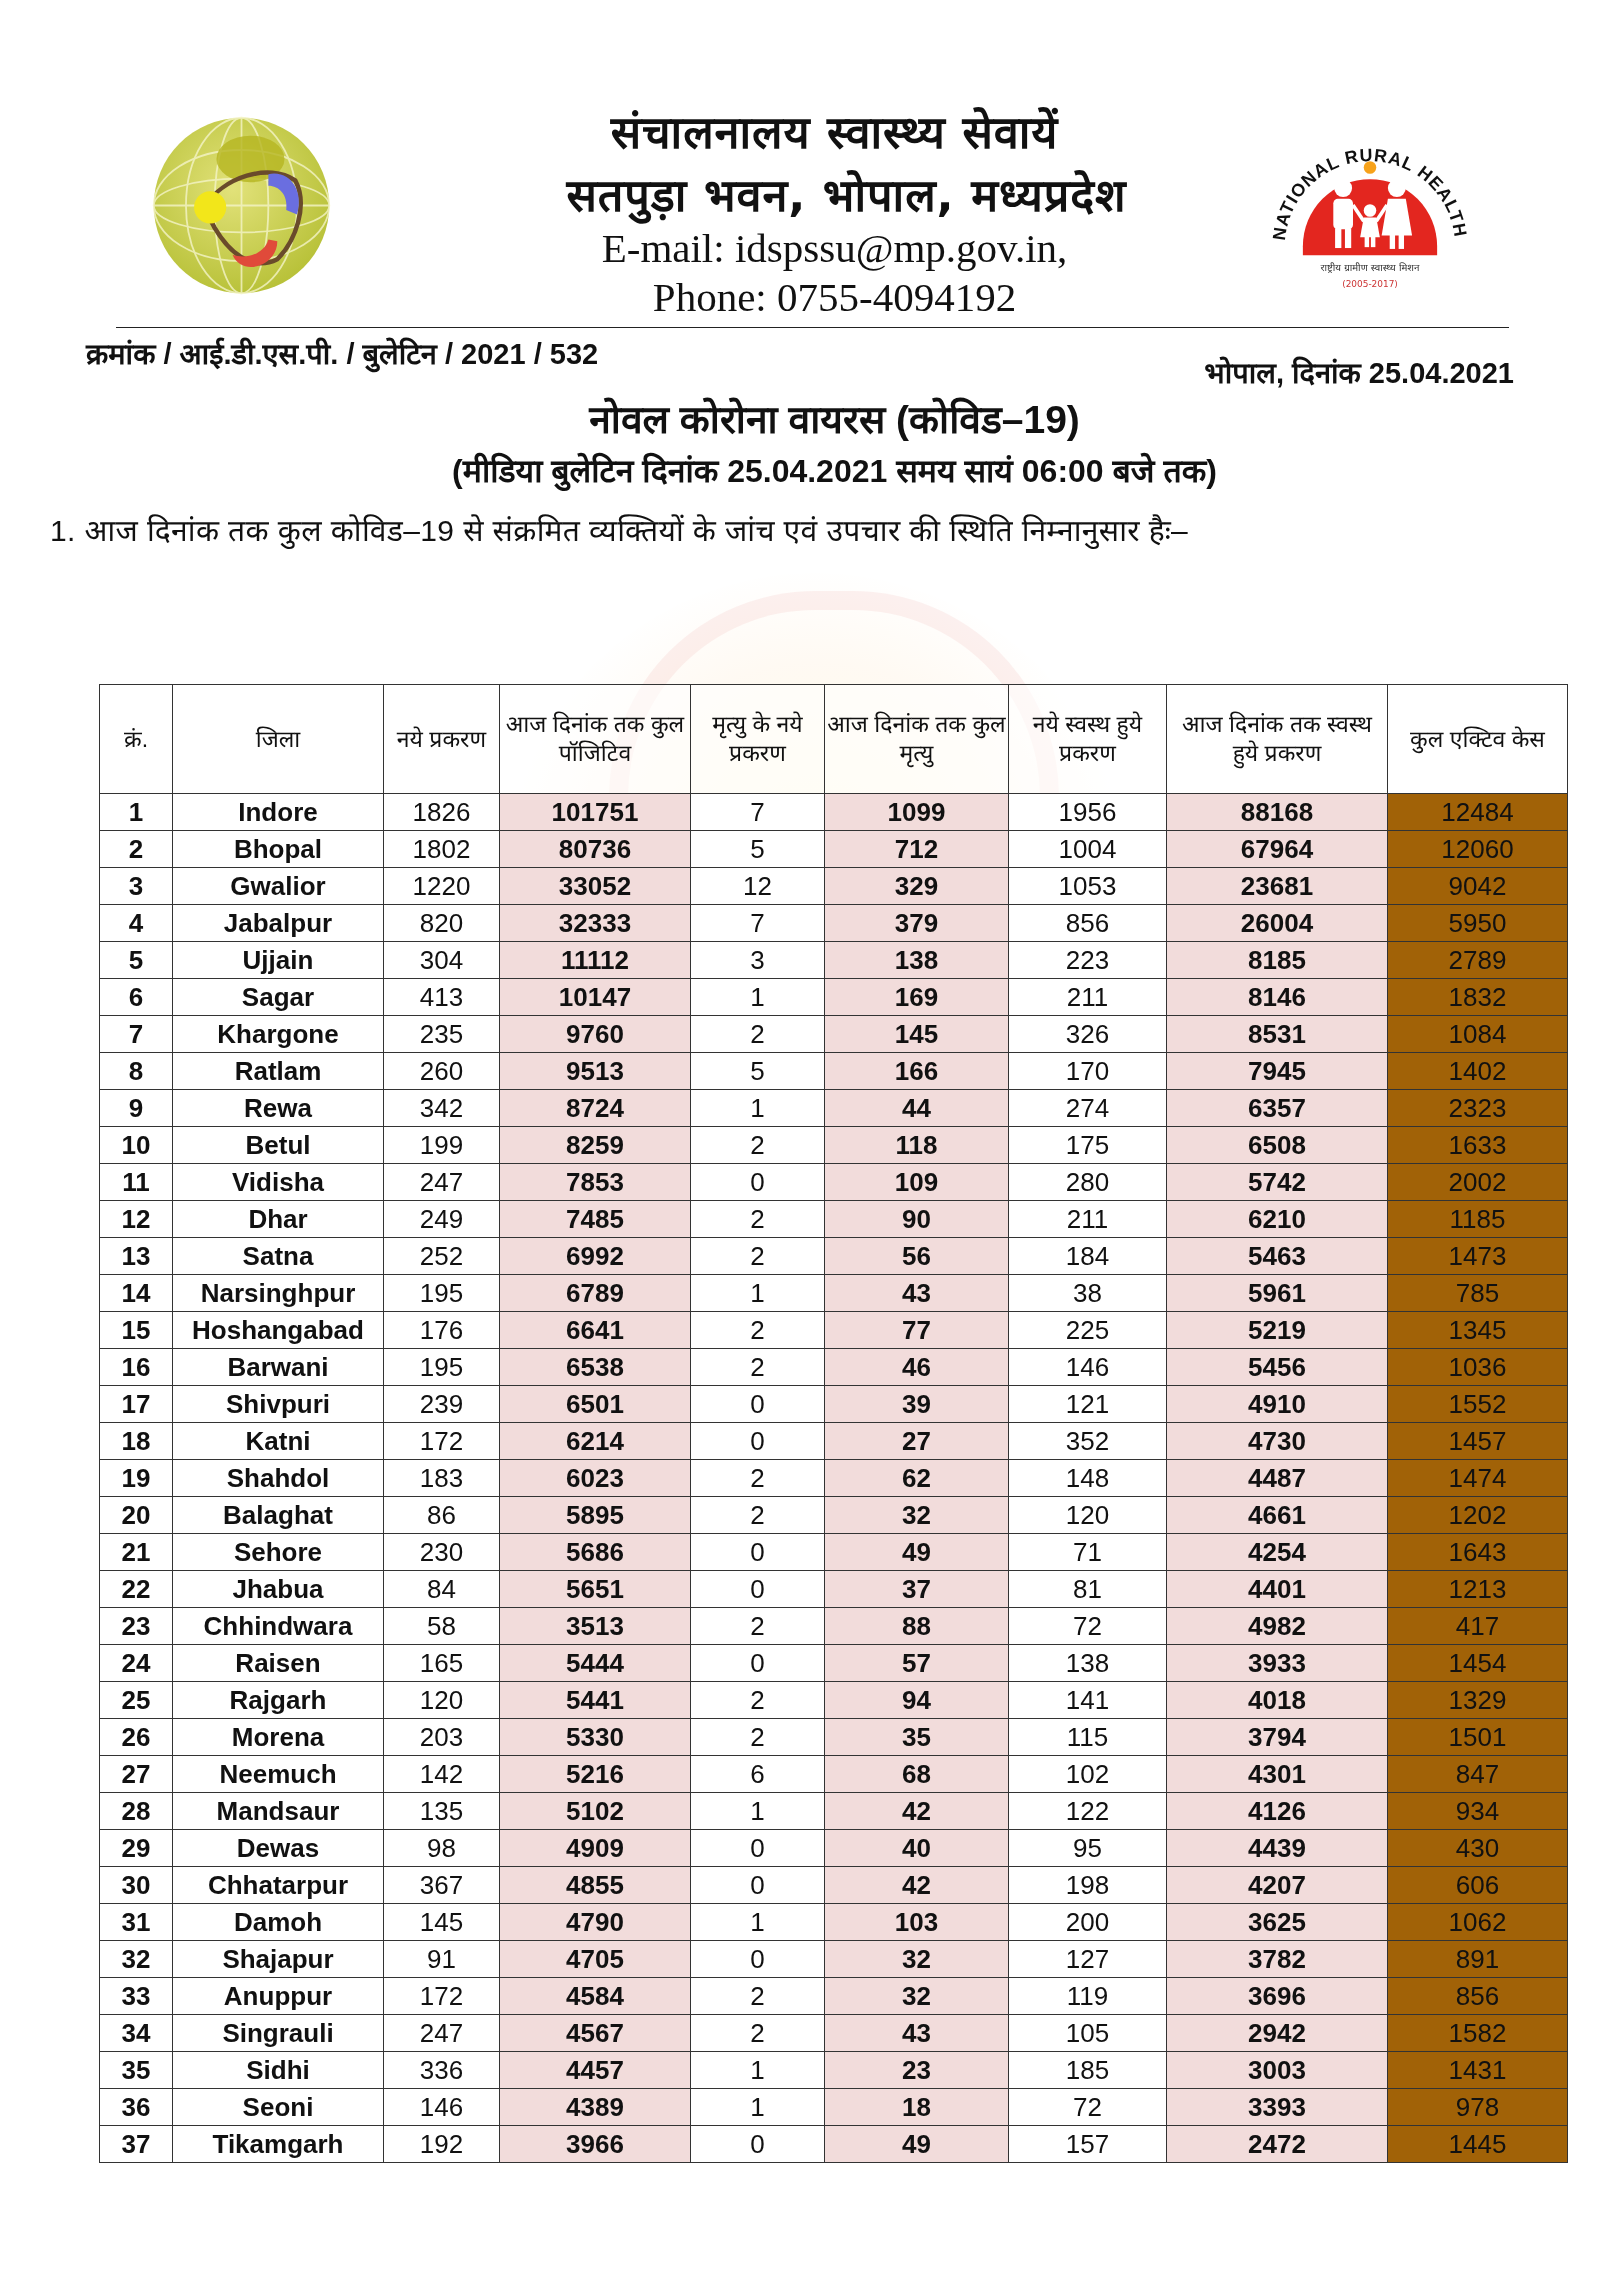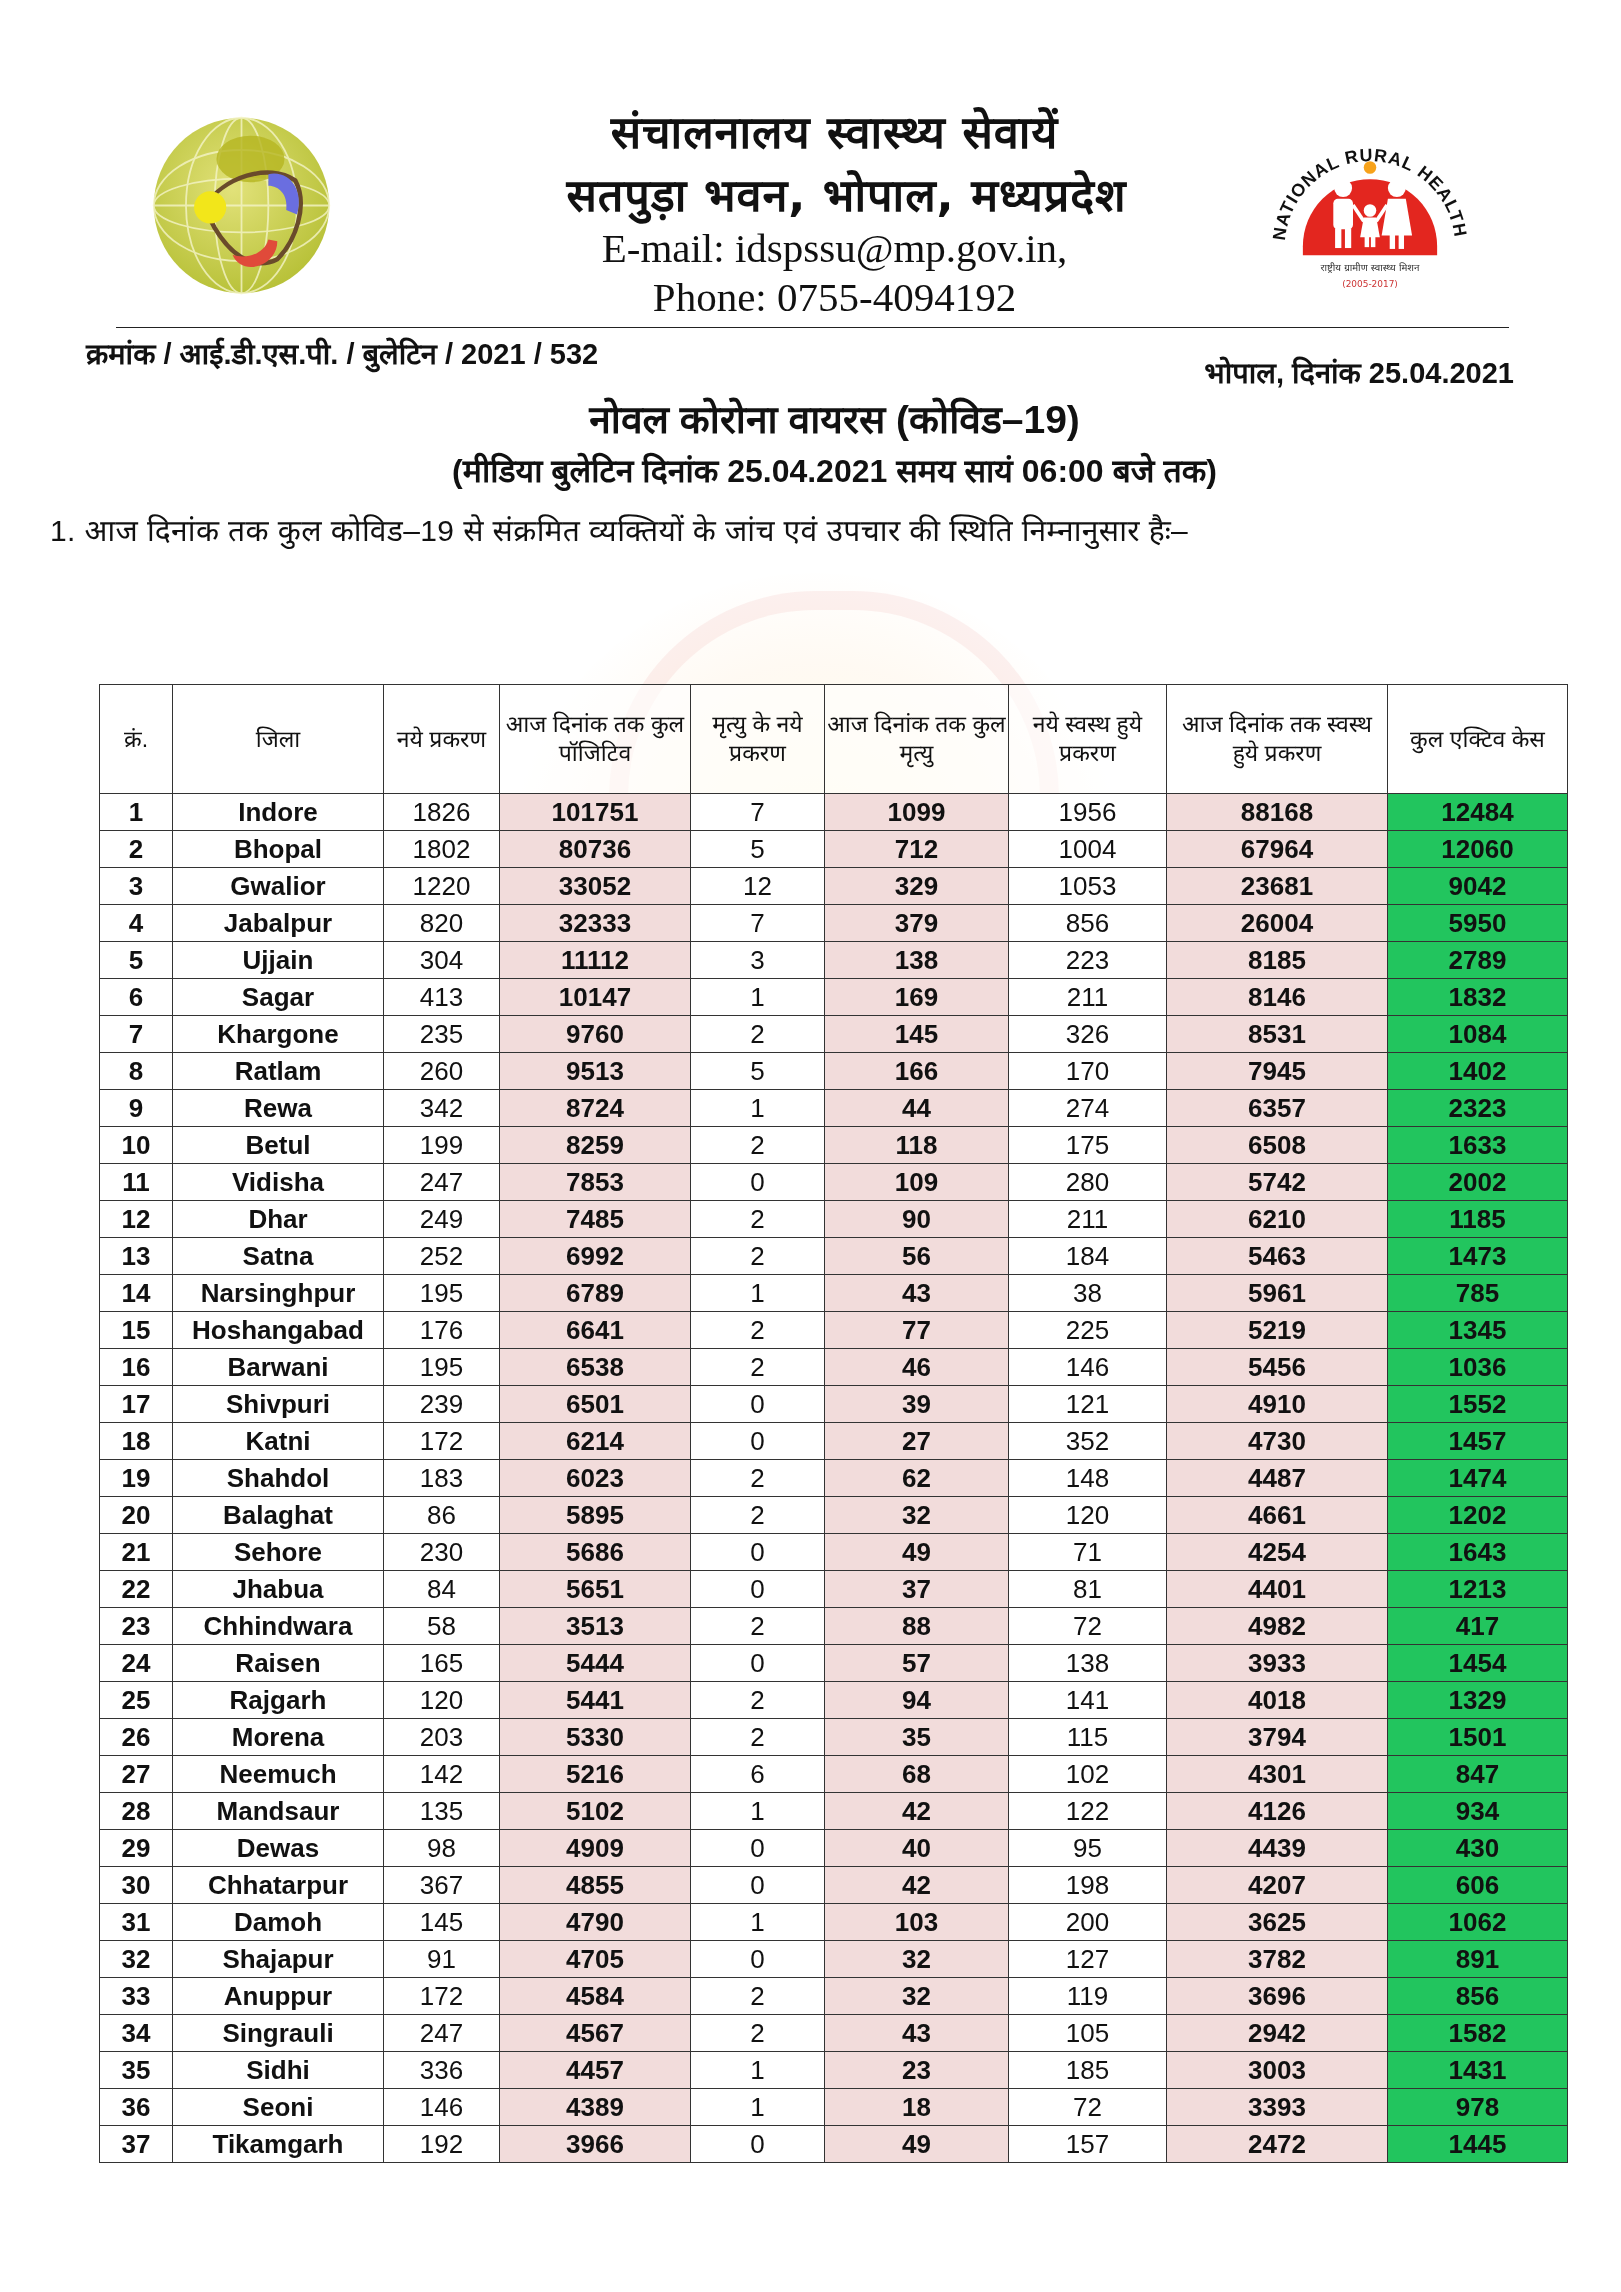--- a/index.html
+++ b/index.html
@@ -34,21 +34,21 @@
 
   
   table.bulletin { position: absolute; left: 99px; top: 645px; border-collapse: collapse; table-layout: fixed; margin-top: 39px; }
   table.bulletin th, table.bulletin td { border: 1.8px solid #333; padding: 0; text-align: center; vertical-align: middle; }
   table.bulletin th { height: 108px; font-family: "Liberation Sans", sans-serif; font-weight: normal; font-size: 23px; line-height: 1.25; background: rgba(255,255,255,0.6); }
   table.bulletin td { height: 36px; font-family: "Liberation Sans", sans-serif; font-size: 26px; }
   td.sn { text-align: left; padding-left: 12.5px; font-weight: bold; }
   td.district { text-align: left; padding-left: 12.5px; font-weight: bold; }
   td.plain { font-weight: normal; background: #ffffff; }
   td.pink { font-weight: bold; background: #f2dcdb; }
-  td.blue { font-weight: bold; background: #22c55e; }
+  td.blue { font-weight: normal; background: #a16207; }
 </style>
 </head>
 <body>
 
 <div class="watermark"></div>
 
 <div class="logo-left">
   <svg width="197" height="197" viewBox="0 0 220 220">
     <defs>
       <radialGradient id="gl" cx="45%" cy="40%" r="60%">

